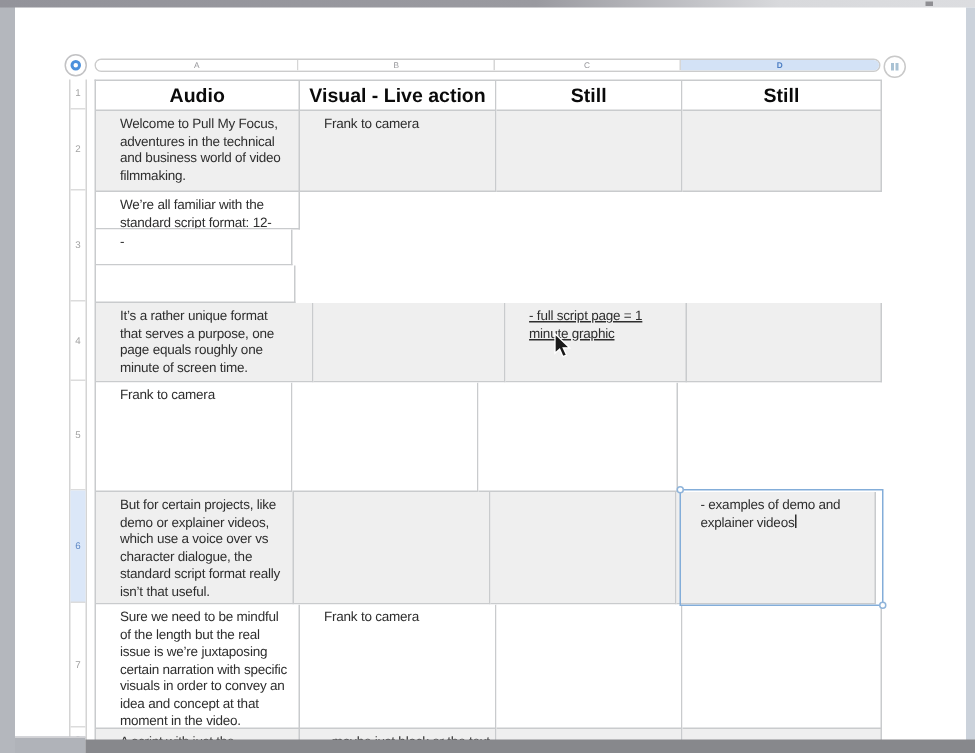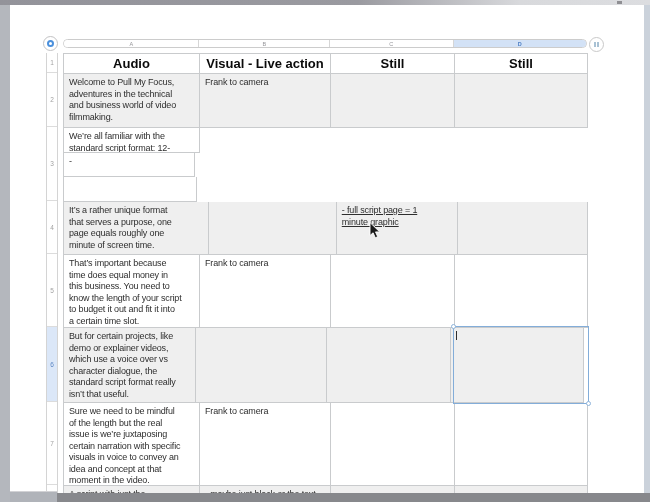--- a/index.html
+++ b/index.html
@@ -42,21 +42,21 @@
              border-bottom:1px solid #dcdcdc; }
   .row-num.selected { background:#dbe7f8; color:#5d87c4; }
 
   
   .sheet-table { position:absolute; left:63px; top:53px; width:525px;
                  border-left:1px solid #c9cbcd; border-top:1px solid #c9cbcd; background:#fff; }
   .t-row { display:flex; width:524px; overflow:hidden; }
   .t-row.banded .t-cell { background:#efefef; }
   .t-cell { height:100%; border-right:1px solid #c9cbcd; border-bottom:1px solid #c9cbcd;
             font-size:9px; line-height:11.5px; letter-spacing:-0.15px; color:#2e2e2e;
-            padding:3px 2px 0 5px; white-space:pre; overflow:hidden; background:#fff; }
+            padding:3px 2px 0 16px; white-space:pre; overflow:hidden; background:#fff; }
   .t-row.hdr .t-cell { display:flex; align-items:center; justify-content:center;
             font-weight:bold; font-size:13px; color:#0a0a0a; padding:0; letter-spacing:0; }
 
   
   .sel-outline { position:absolute; left:453px; top:326px; width:136px; height:78px;
                  border:1.5px solid #83add9; pointer-events:none; }
   .sel-handle { position:absolute; width:5px; height:5px; border-radius:50%; background:#fff; border:1px solid #8fb4da; }
   .sel-handle.tl { left:-3px; top:-3px; }
   .sel-handle.br { right:-3px; bottom:-3px; }
 
@@ -127,47 +127,42 @@
         <div class="t-cell" style="width: 148px;"><span>It’s a rather unique format
 that serves a purpose, one
 page equals roughly one
 minute of screen time.</span></div>
         <div class="t-cell" style="width: 131px;"><span></span></div>
         <div class="t-cell" style="width: 124px; text-decoration: underline;"><span>- full script page = 1
 minute graphic</span></div>
         <div class="t-cell" style="width: 133px;"><span></span></div>
       </div>
       <div class="t-row" style="height: 73px;">
-        <div class="t-cell" style="width: 136px;"><span>That’s important because
-time does equal money in
-this business. You need to
-know the length of your script
-to budget it out and fit it into
-a certain time slot.</span></div>
         <div class="t-cell" style="width: 131px;"><span>Frank to camera</span></div>
         <div class="t-cell" style="width: 124px;"><span></span></div>
         <div class="t-cell" style="width: 133px;"><span></span></div>
       </div>
       <div class="t-row banded" style="height: 75px;">
         <div class="t-cell" style="width: 132px;"><span>But for certain projects, like
 demo or explainer videos,
 which use a voice over vs
 character dialogue, the
 standard script format really
 isn’t that useful.</span></div>
         <div class="t-cell" style="width: 131px;"><span></span></div>
         <div class="t-cell" style="width: 124px;"><span></span></div>
-        <div class="t-cell" style="width: 133px;"><span class="caret"></span></div>
+        <div class="t-cell" style="width: 133px;"><span>- examples of demo and
+explainer videos</span><span class="caret"></span></div>
       </div>
       <div class="t-row" style="height: 83px;">
         <div class="t-cell" style="width: 136px;"><span>Sure we need to be mindful
 of the length but the real
 issue is we’re juxtaposing
 certain narration with specific
-visuals in voice to convey an
+visuals in order to convey an
 idea and concept at that
 moment in the video.</span></div>
         <div class="t-cell" style="width: 131px;"><span>Frank to camera</span></div>
         <div class="t-cell" style="width: 124px;"><span></span></div>
         <div class="t-cell" style="width: 133px;"><span></span></div>
       </div>
       <div class="t-row banded" style="height: 17px;">
         <div class="t-cell" style="width: 136px;"><span>A script with just the</span></div>
         <div class="t-cell" style="width: 131px;"><span>- maybe just black or the text</span></div>
         <div class="t-cell" style="width: 124px;"><span></span></div>

